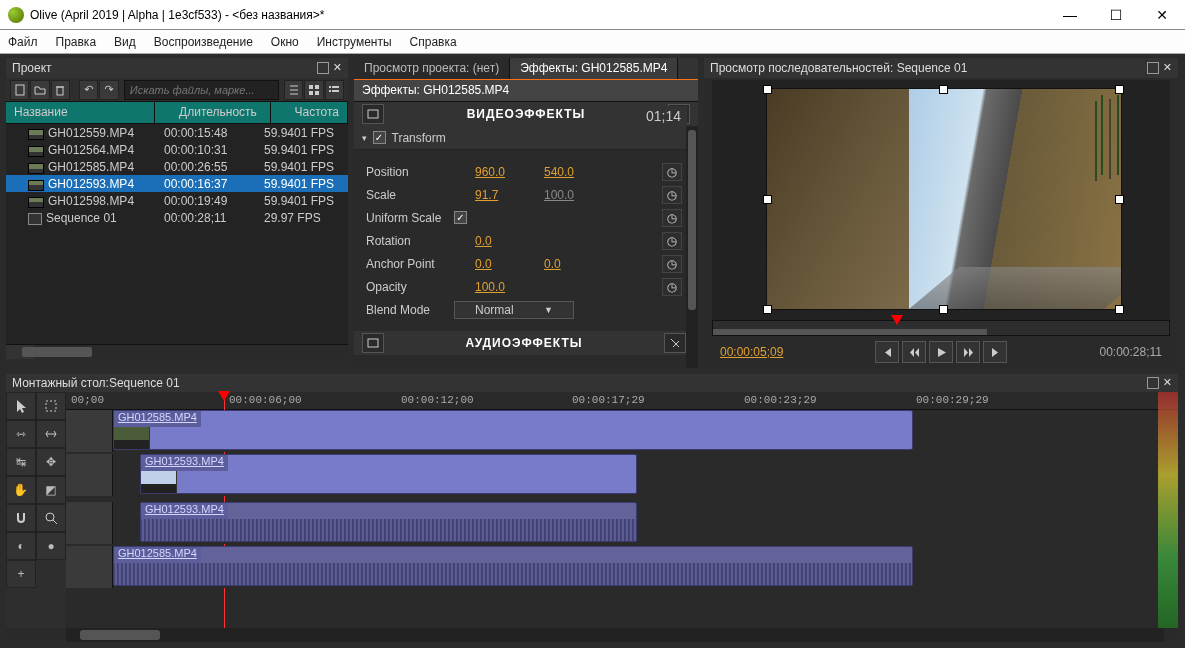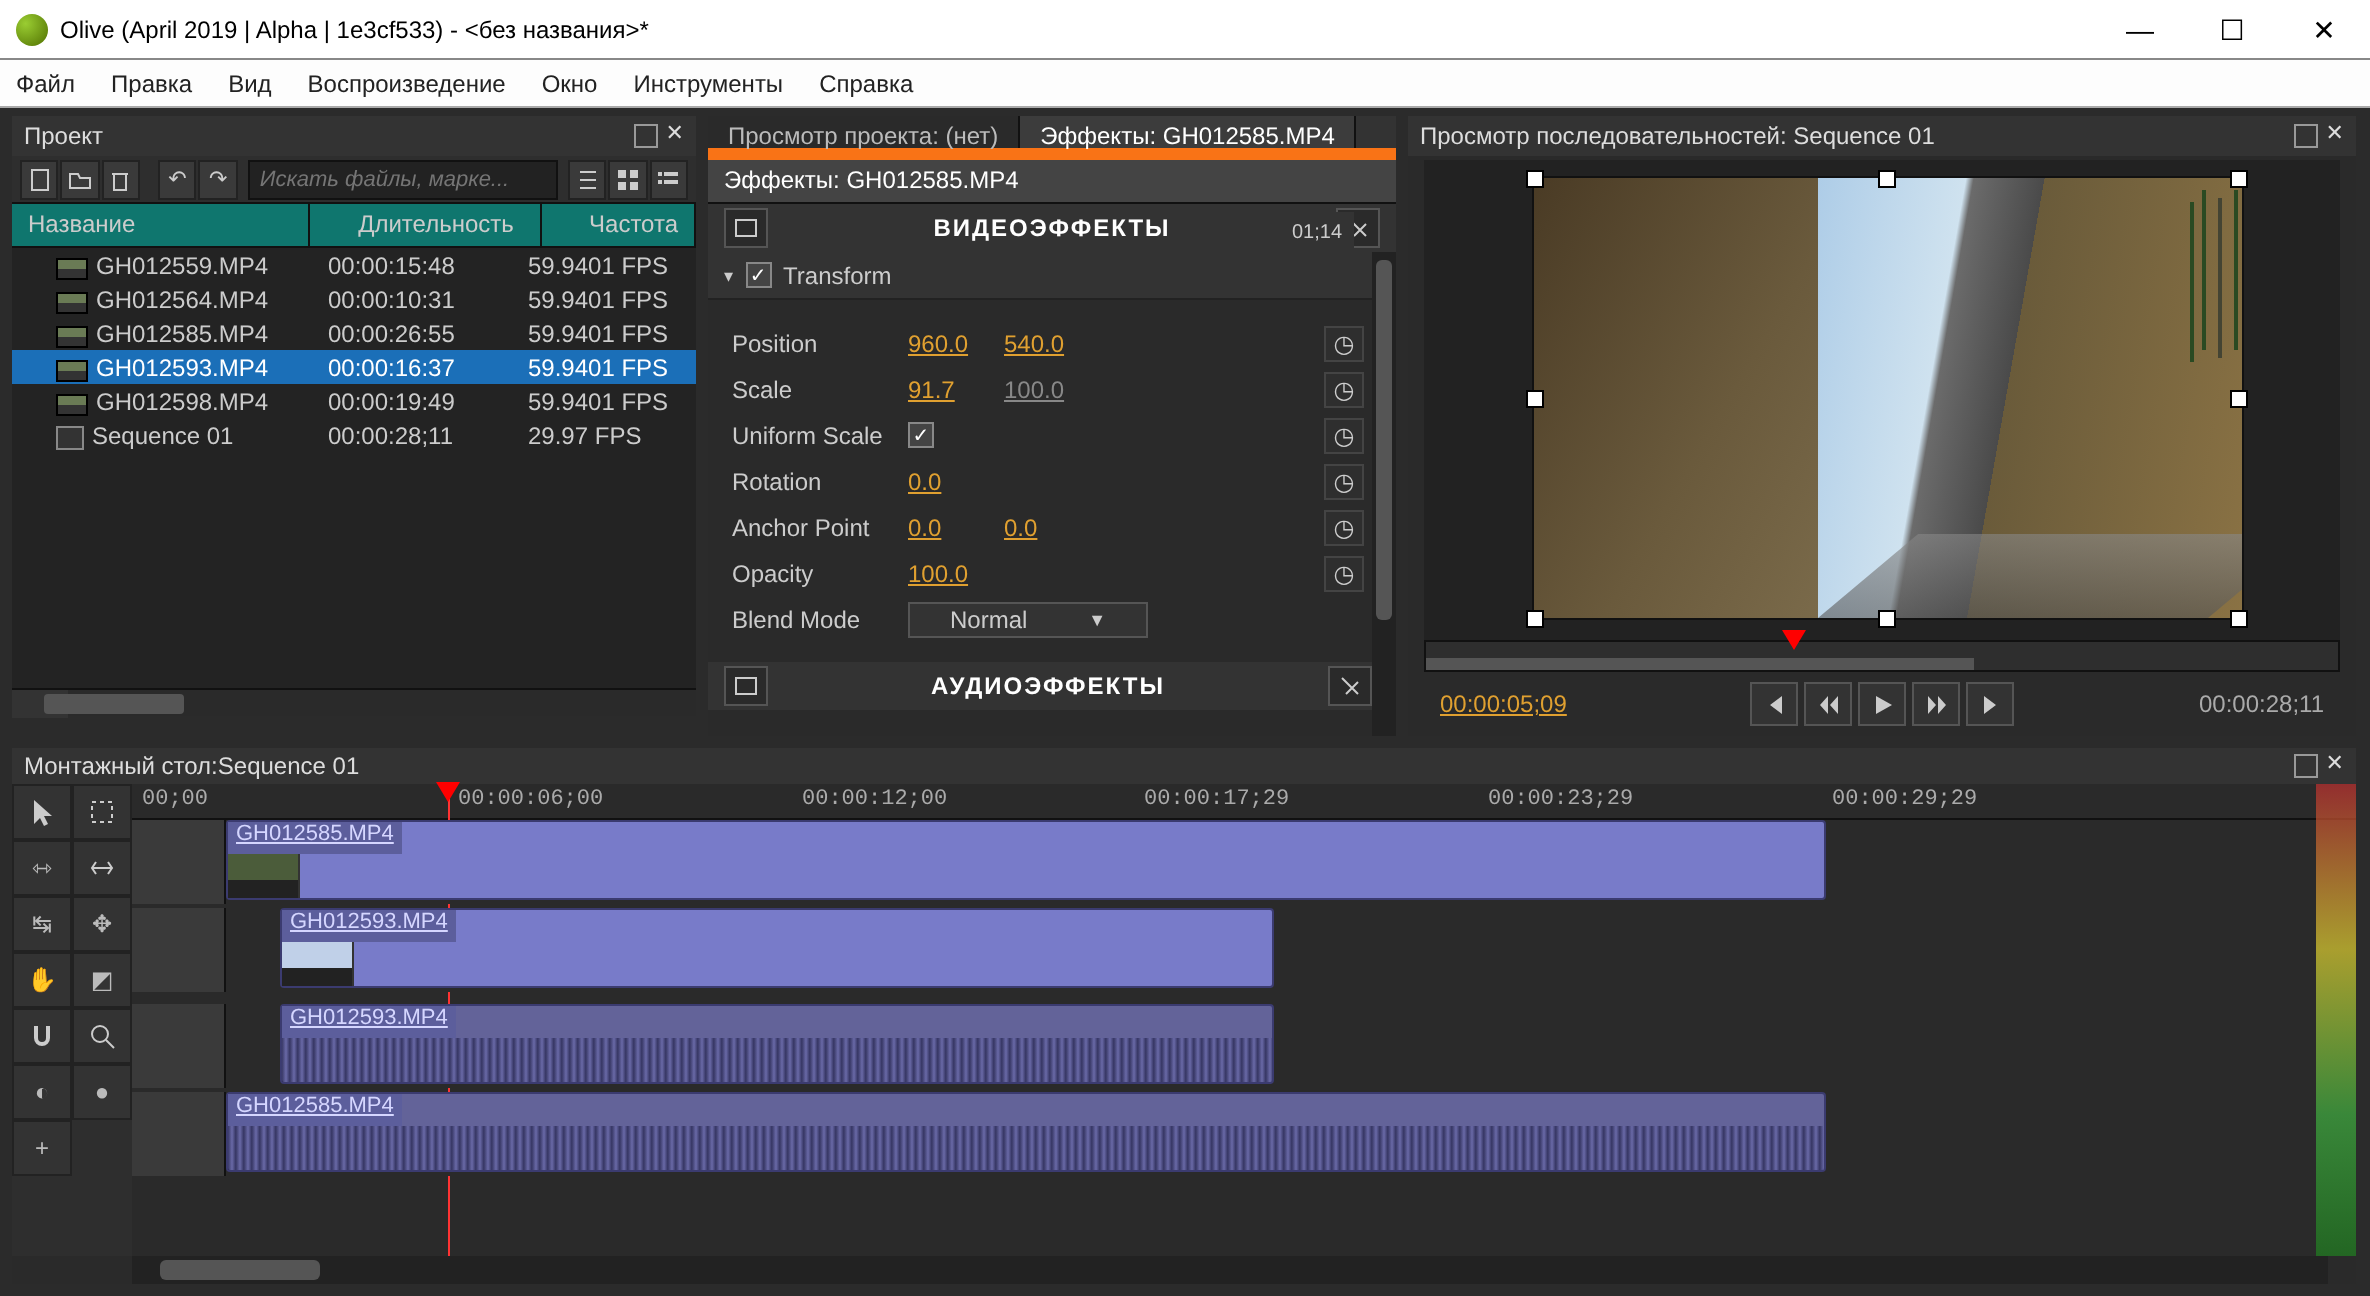--- a/index.html
+++ b/index.html
@@ -35,34 +35,34 @@
   .proj-row .c2{ width:100px; padding-left:8px;}
   .proj-row .c3{ flex:1; padding-left:8px;}
   .thumb { width:16px; height:11px; background: linear-gradient(#6a7b55 50%, #333 50%); border:1px solid #000;}
   .thumb-seq { width:14px; height:12px; background:#333; border:1px solid #888;}
   .scroll-h { position:absolute; left:0; right:0; bottom:0; height:14px; background:#2a2a2a; border-top:1px solid #111; display:flex; align-items:center;}
   .scroll-h .thumb-bar { position:absolute; left:16px; top:2px; height:10px; width:70px; background:#555; border-radius:2px;}
   .scroll-h::before, .scroll-h::after { content:''; width:14px; height:14px; background:#333;}
 
   
   #effects { left:354px; top:4px; width:344px; height:310px; background:#2a2a2a;}
-  .tab-row { height:22px; background:#333; display:flex; border-bottom:6px solid #f97316;}
+  .tab-row { height:22px; background:#333; display:flex; border-bottom:1px solid #f97316;}
   .tab { padding:3px 10px; background:#2a2a2a; border-right:1px solid #111; color:#bbb; font-size:12px; white-space:nowrap;}
   .tab.active { background:#3c3c3c; color:#fff;}
   .fx-sub { height:22px; background:#444; color:#fff; padding:3px 8px; font-size:12px; border-bottom:1px solid #111;}
   .fx-section-head { height:24px; background:#333; display:flex; align-items:center; justify-content:space-between; padding:0 8px;}
   .fx-section-head .label { color:#fff; font-weight:bold; letter-spacing:1px;}
   .fx-ico-box { width:22px; height:20px; border:1px solid #555; background:#2a2a2a; display:flex; align-items:center; justify-content:center;}
   .fx-body { position:absolute; top:68px; left:0; right:12px; bottom:0; overflow:hidden;}
   .fx-scroll { position:absolute; top:68px; right:0; bottom:0; width:12px; background:#222;}
   .fx-scroll .bar { position:absolute; top:4px; left:2px; width:8px; height:180px; background:#555; border-radius:3px;}
   .cbx { width:13px; height:13px; background:#444; border:1px solid #888; display:flex; align-items:center; justify-content:center; font-size:10px; color:#fff;}
   .fx-prop { display:flex; align-items:center; height:23px; padding-left:12px; font-size:12px;}
   .fx-prop .lab { width:88px; color:#ccc;}
-  .fx-prop .val { color:#e0a030; text-decoration: underline; text-decoration-style: solid; width:48px;}
+  .fx-prop .val { color:#e0a030; text-decoration: underline; text-decoration-style: solid; width:48px;margin-left:21px;}
   .fx-prop .val.grey { color:#888;}
   .fx-prop .key-ico { margin-left:auto; width:20px; height:18px; border:1px solid #444; background:#2e2e2e; display:flex; align-items:center; justify-content:center; margin-right:4px;}
   .dropdown { height:18px; width:120px; background:#333; border:1px solid #555; padding:0 20px; display:flex; align-items:center; justify-content:space-between; color:#ccc;}
   .chev { font-size:9px;}
   .transform-hdr { height:24px; background:#333; display:flex; align-items:center; padding:0 8px; gap:6px; border-bottom:1px solid #222;}
 
   
   #viewer { left:704px; top:4px; width:474px; height:310px; background:#2a2a2a;}
   .view-area { position:absolute; left:8px; right:8px; top:22px; height:240px; background:#222;}
   .view-img { position:absolute; top:8px; left:54px; width:356px; height:222px; background: linear-gradient(100deg,#5b4a30 0%,#7a6543 32%,#a8c9e6 33%,#cfe2ef 55%,#6b6b6b 56%,#4a4a4a 65%,#6a5b3a 65%,#8a7244 100%); border:1px solid #111; overflow:hidden;}
@@ -71,21 +71,21 @@
   .mount { position:absolute; left:0; top:0; width:40%; height:100%; background:linear-gradient(120deg,#4a3b25 0%,#6a5a3c 60%,#7a6a4a 100%);}
   .handle { width:7px; height:7px; background:#fff; position:absolute; box-shadow:0 0 0 1px #000;}
   .ruler { position:absolute; top:262px; left:8px; right:8px; height:16px; background:#2e2e2e; border:1px solid #111;}
   .marker { position:absolute; top:-6px; left:0; width:0; height:0; border-left:6px solid transparent; border-right:6px solid transparent; border-top:10px solid #f00;}
   .view-ctrl { position:absolute; bottom:4px; left:8px; right:8px; height:24px; display:flex; align-items:center;}
   .time-l { color:#e0a030; text-decoration:underline; margin-left:8px;}
   .time-r { color:#aaa; margin-left:auto; margin-right:8px;}
   .pc-btns { position:absolute; left:50%; transform:translateX(-50%); display:flex; gap:3px;}
   .pc-btn { width:24px; height:22px; background:#333; border:1px solid #555; display:flex; align-items:center; justify-content:center;}
 
-  .tc-badge { position:absolute; left:640px; top:52px; height:20px; padding:0 6px; background:#333; color:#ccc; display:flex; align-items:center; font-size:10px;}
+  .tc-badge { position:absolute; left:640px; top:52px; height:20px; padding:0 6px; background:#333; color:#ccc; display:flex; align-items:center; font-size:14px;}
 
   
   #timeline { left:6px; top:320px; width:1172px; height:268px; background:#2a2a2a;}
   .tl-header { height:18px; background:#333; display:flex; align-items:center; padding:0 6px; justify-content:space-between;}
   .tool-col { position:absolute; left:0; top:18px; width:60px; bottom:14px; background:#2e2e2e;}
   .tool-col .row2 { height:28px; display:flex;}
   .tool-col .tbtn { width:30px; height:28px; border:1px solid #222; background:#333; display:flex; align-items:center; justify-content:center; color:#bbb;}
   .tl-ruler { position:absolute; left:60px; top:18px; right:0; height:18px; background:#2a2a2a; border-bottom:1px solid #111;font-family:Liberation Mono, monospace;}
   .tl-ruler .tick-label { position:absolute; top:2px; font-size:11px; color:#aaa;}
   .playhead { position:absolute; top:18px; bottom:14px; width:1px; background:#f33;}

